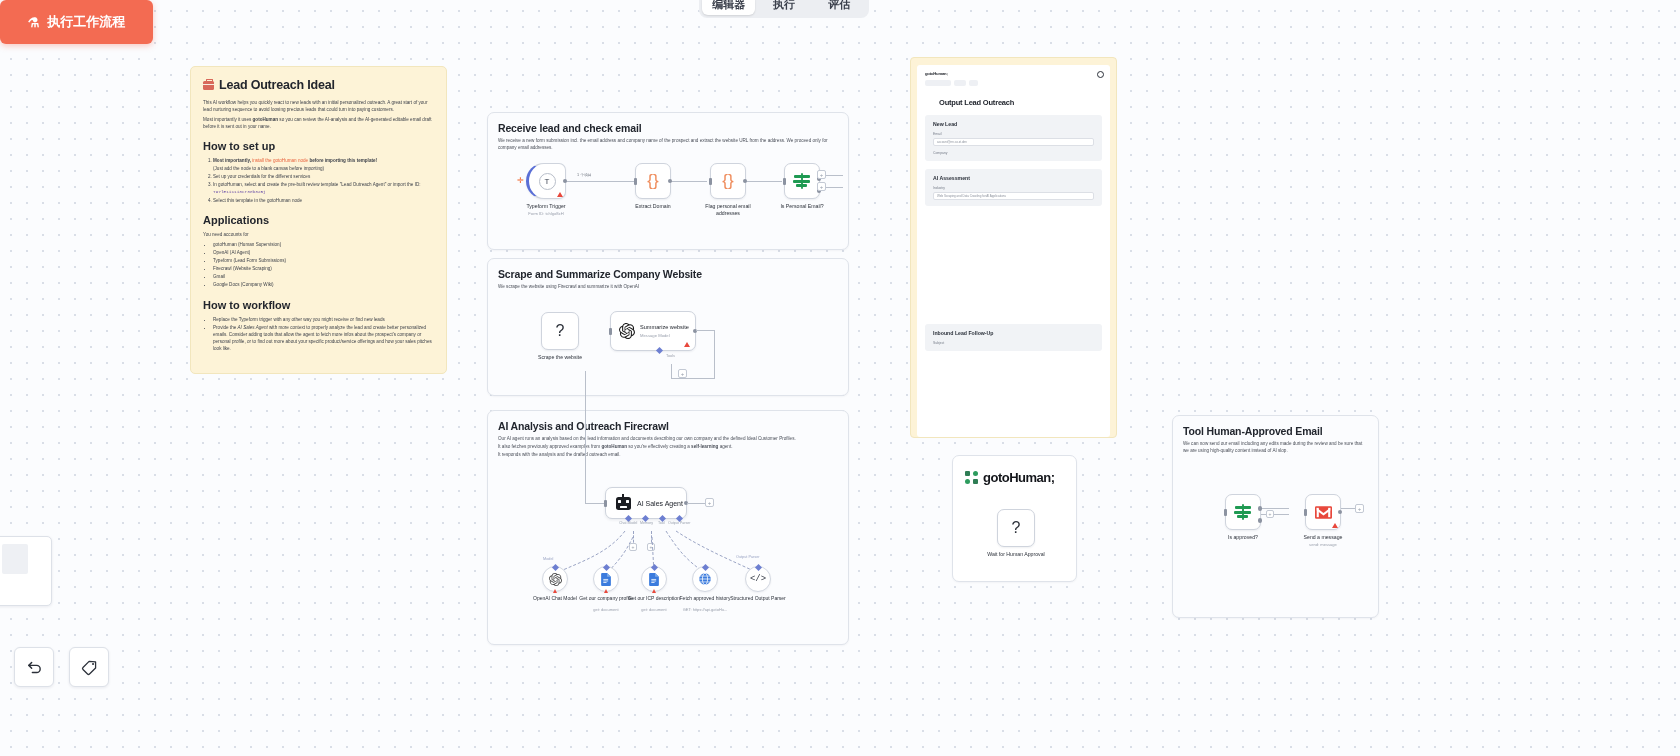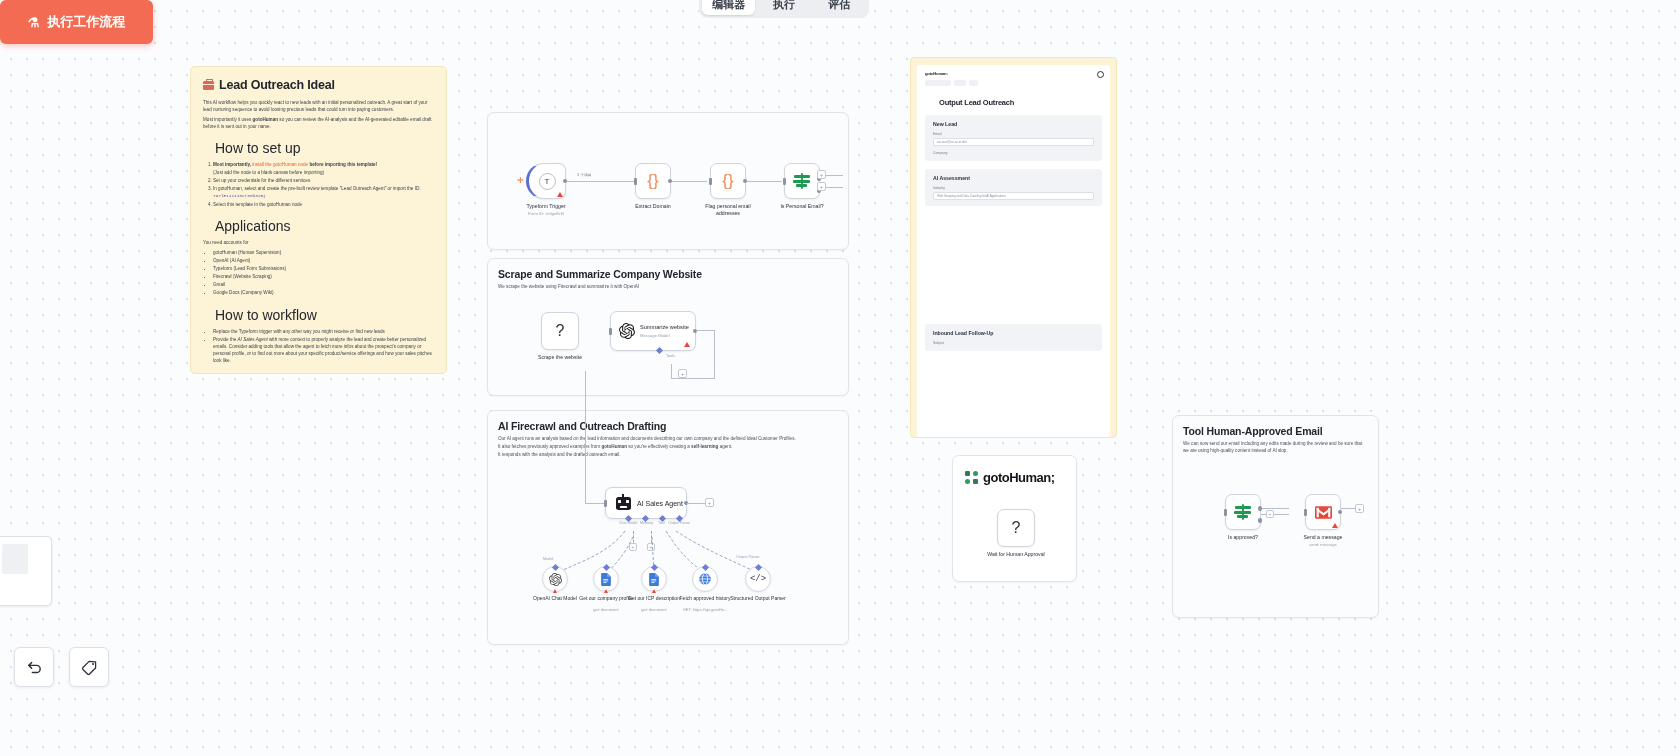--- a/index.html
+++ b/index.html
@@ -31,21 +31,21 @@
   #sticky-overview {
     left:190px; top:66px; width:257px; height:308px;
     background:#fdf3d7; border:1px solid #f2e6bd; border-radius:5px;
     padding:11px 12px; overflow:hidden;
   }
   #sticky-overview h1 {
     font-size:12.5px; margin:0 0 7px 0; color:#23262d; font-weight:700;
     display:flex; align-items:center; gap:5px; letter-spacing:-.2px;
   }
   #sticky-overview h2 {
-    font-size:14px; margin:10px 0 5px 12px; color:#23262d; font-weight:400;
+    font-size:11px; margin:10px 0 5px 0; color:#23262d; font-weight:700;
   }
   #sticky-overview p, #sticky-overview li {
     font-size:4.6px; line-height:1.55; margin:0 0 3px 0; color:#3b3f48;
   }
   #sticky-overview ol, #sticky-overview ul { margin:2px 0 3px 0; padding-left:10px; }
   #sticky-overview li { margin-bottom:1px; }
   .lnk { color:#e8613b; }
   .bld { font-weight:700; }
   .mono-id { font-family:"Liberation Mono", monospace; color:#6a4fa8; font-size:4.4px; }
   .ital { font-style:italic; }
@@ -285,20 +285,24 @@
   <h2>How to workflow</h2>
   <ul>
     <li>Replace the Typeform trigger with any other way you might receive or find new leads</li>
     <li>
       <span>Provide the </span><span class="ital">AI Sales Agent</span><span> with more context to properly analyze the lead and create better personalized emails. Consider adding tools that allow the agent to fetch more infos about the prospect's company or personal profile, or to find out more about your specific product/service offerings and how your sales pitches look like.</span>
     </li>
   </ul>
 </div>
 
 <div class="abs wf-panel" style="left:487px; top:112px; width:362px; height:138px;">
+  <div class="wf-head">
+    <h3>Receive lead and check email</h3>
+    <p class="desc">We receive a new form submission incl. the email address and company name of the prospect and extract the website URL from the address. We proceed only for company email addresses.</p>
+  </div>
 
   <div class="conn" style="left:68px; top:68px; width:77px;"></div>
   <div class="conn-label" style="left:88px; top:59px;">1 个项目</div>
   <div class="conn" style="left:145px; top:68px; width:1px;"></div>
   <div class="conn" style="left:183px; top:68px; width:36px;"></div>
   <div class="conn" style="left:258px; top:68px; width:36px;"></div>
   <div class="conn" style="left:325px; top:62px; width:30px;"></div>
   <div class="conn" style="left:325px; top:74px; width:30px;"></div>
 
   <div class="abs bolt" style="left:29px; top:63px;">✛</div>
@@ -370,21 +374,21 @@
 
   <div class="conn" style="left:208px; top:71px; width:18px;"></div>
   <div class="abs" style="left:226px; top:71px; width:1px; height:48px; background:#b9bfca;"></div>
   <div class="conn" style="left:183px; top:119px; width:44px;"></div>
   <div class="abs" style="left:183px; top:105px; width:1px; height:14px; background:#b9bfca;"></div>
   <div class="plus-box" style="left:190px; top:110px;">+</div>
 </div>
 
 <div class="abs wf-panel" style="left:487px; top:410px; width:362px; height:235px;">
   <div class="wf-head">
-    <h3>AI Firecrawl and Outreach Drafting</h3>
+    <h3>AI Analysis and Outreach Firecrawl</h3>
     <p class="desc">Our AI agent runs an analysis based on the lead information and documents describing our own company and the defined Ideal Customer Profiles.</p>
     <p class="desc" style="margin-top:1px;">
       <span>It also fetches previously approved examples from </span><span class="bld">gotoHuman</span><span> so you're effectively creating a </span><span class="bld">self-learning</span><span> agent.</span>
     </p>
     <p class="desc" style="margin-top:1px;">It responds with the analysis and the drafted outreach email.</p>
   </div>
 
   <div class="conn" style="left:97px; top:92px; width:20px;"></div>
 
   <div id="agent-node" style="left:117px; top:76px;">

